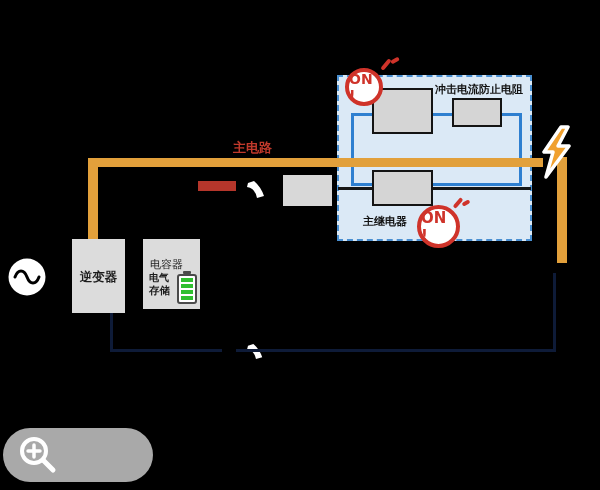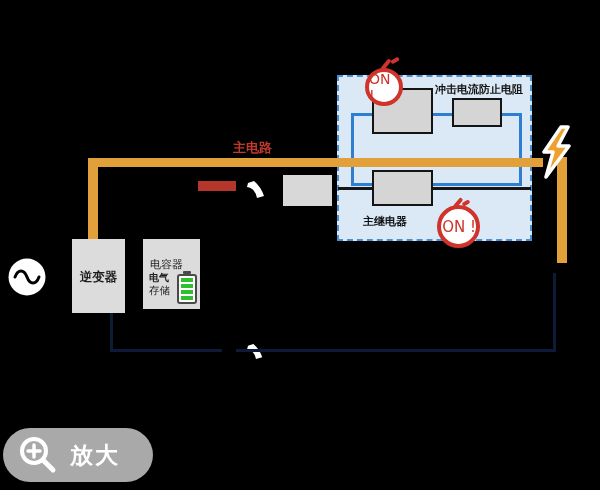--- a/index.html
+++ b/index.html
@@ -35,30 +35,30 @@
   .ret-h1{left:110px;top:349px;width:112px;height:3px;}
   .ret-h2{left:236px;top:349px;width:318px;height:3px;}
   .ret-v2{left:553px;top:273px;width:3px;height:79px;}
   
   .graybox{background:#DCDCDC;}
   .inverter-box{left:72px;top:239px;width:53px;height:74px;}
   .inverter-lbl{left:72px;top:269px;width:53px;text-align:center;font-size:12.5px;font-weight:bold;color:#1c1c1c;}
   .capacitor-box{left:143px;top:239px;width:57px;height:70px;}
   .cap-title{left:150px;top:257px;font-size:11px;font-weight:normal;color:#1c1c1c;}
   .cap-l1{left:149px;top:271px;font-size:10px;font-weight:600;color:#1c1c1c;}
-  .cap-l2{left:149px;top:284px;font-size:10.5px;font-weight:400;color:#1c1c1c;}
+  .cap-l2{left:149px;top:284px;font-size:10.5px;font-weight:700;color:#1c1c1c;}
   .connector-box{left:283px;top:175px;width:49px;height:31px;background:#D8D8D8;}
   
   .battery{left:177px;top:274px;width:16px;height:26px;border:2px solid #4A4A4A;border-radius:3px;
            background:#fff;box-sizing:content-box;}
   .battery:before{content:"";position:absolute;left:4px;top:-5px;width:8px;height:3px;background:#4A4A4A;border-radius:1px;}
   .battery .bar{position:absolute;left:2px;width:12px;height:4px;background:#2FBF2F;}
   
   .on-badge{border-radius:50%;background:#fff;border:4px solid #CF332A;box-sizing:border-box;
-            display:flex;align-items:center;justify-content:flex-end;color:#CF332A;font-weight:normal;margin-left:20px;}
+            display:flex;align-items:center;justify-content:flex-start;color:#CF332A;font-weight:bold;}
   .on1{left:345px;top:68px;width:38px;height:38px;font-size:14px;}
   .on2{left:417px;top:205px;width:43px;height:43px;font-size:15px;}
   .spark{position:absolute;background:#CF332A;border-radius:2px;width:4px;}
   
   .zoom-btn{left:3px;top:428px;width:150px;height:54px;background:#A9A9A9;border-radius:27px;
             display:flex;align-items:center;cursor:pointer;}
   .zoom-lbl{color:#fff;font-size:23px;font-weight:bold;margin-left:11px;letter-spacing:2px;}
   .ac-circle{left:8px;top:258px;width:38px;height:38px;}
   .bolt{left:537px;top:125px;}
   .switch{pointer-events:none;}
@@ -136,16 +136,15 @@
   <div class="spark" style="left:456px;top:197px;height:12px;transform:rotate(40deg)"></div>
   <div class="spark" style="left:464px;top:199px;height:8px;transform:rotate(62deg)"></div>
 
   <div class="abs zoom-btn">
     <svg width="42" height="42" viewBox="0 0 42 42" style="margin-left:14px">
       <circle cx="17" cy="17" r="12" fill="none" stroke="#fff" stroke-width="4"></circle>
       <line x1="26" y1="26" x2="36" y2="36" stroke="#fff" stroke-width="5" stroke-linecap="round"></line>
       <line x1="17" y1="11" x2="17" y2="23" stroke="#fff" stroke-width="3.5" stroke-linecap="round"></line>
       <line x1="11" y1="17" x2="23" y2="17" stroke="#fff" stroke-width="3.5" stroke-linecap="round"></line>
     </svg>
-    <span class="zoom-lbl">放大</span>
   </div>
 
 </div>
 
 </body></html>

